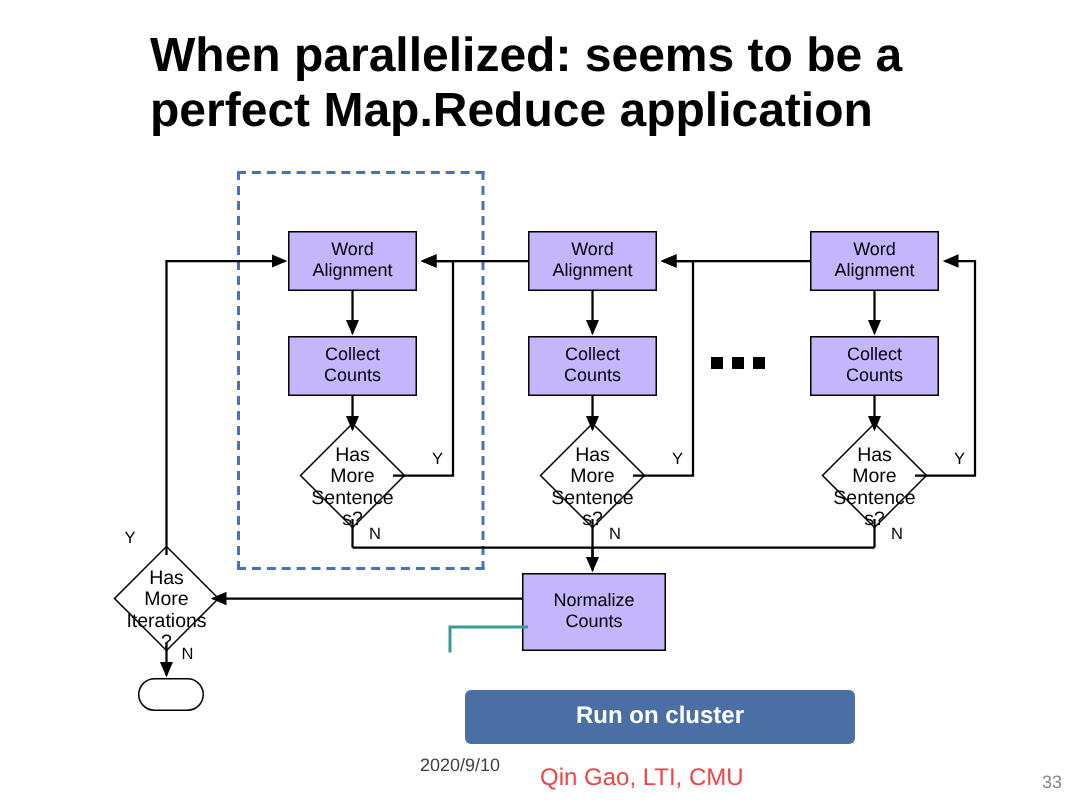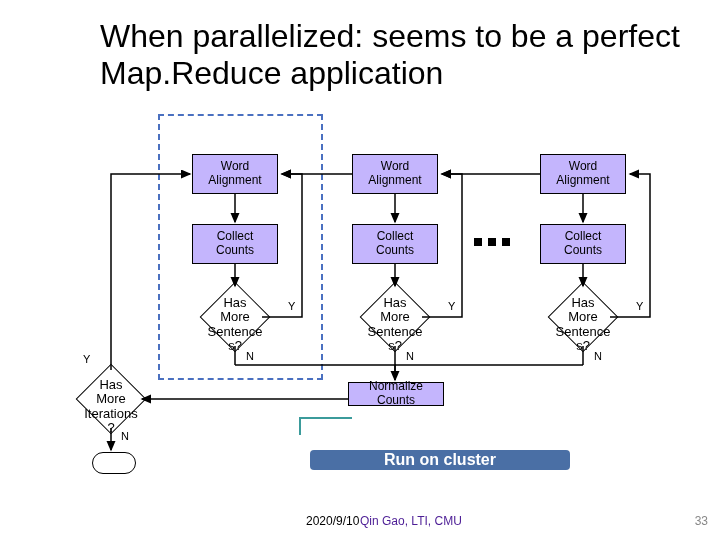--- a/index.html
+++ b/index.html
@@ -10,21 +10,21 @@
     font-family: Arial, sans-serif;
     position: relative;
     overflow: hidden;
   }
   .title {
     position: absolute;
     top: 18px;
     left: 100px;
     right: 30px;
     font-size: 32px;
-    font-weight: normal;
+    font-weight: bold;
     color: #000;
     line-height: 1.15;
   }
   .box {
     position: absolute;
     border: 1.5px solid #000;
     background: #c4b5fd;
     font-size: 12px;
     text-align: center;
     display: flex;
@@ -77,32 +77,31 @@
     color: #fff;
     font-size: 16px;
     font-weight: bold;
     border-radius: 4px;
     display: flex;
     align-items: center;
     justify-content: center;
   }
   .footer-date {
     position: absolute;
-    bottom: 12px;
+    bottom: 23px;
     left: 280px;
     font-size: 12px;
-    color: #000000;
-    margin-left: 26px;
+    color: #404040;
   }
   .footer-author {
     position: absolute;
     bottom: 12px;
     left: 360px;
-    font-size: 12px;
-    color: #4c1d95;
+    font-size: 16px;
+    color: #ef4444;
   }
   .page-num {
     position: absolute;
     bottom: 12px;
     right: 12px;
     font-size: 12px;
     color: #888;
   }
   .terminator {
     position: absolute;
@@ -167,24 +166,24 @@
 <div class="diamond" style="left:86px; top:374px; width:50px; height:50px;"></div>
 <div class="diamond-text" style="left:81px; top:378px; width:60px; white-space:pre-line;">Has
 More
 Iterations
 ?</div>
 <div class="label" style="left:83px; top:353px;">Y</div>
 <div class="label" style="left:121px; top:430px;">N</div>
 
 <div class="terminator" style="left:92px; top:452px; width:44px; height:22px;"></div>
 
-<div class="box" style="left:348px; top:382px; width:96px; height:24px; white-space:pre-line;">Normalize
-Counts</div>
-
-<div class="banner" style="left:310px; top:450px; width:260px; height:20px;">Run on cluster</div>
+<div class="box" style="left:348px; top:382px; width:96px; height:52px; white-space:pre-line;">Normalize
+Counts</div>
+
+<div class="banner" style="left:310px; top:460px; width:260px; height:36px;">Run on cluster</div>
 
 <svg class="arrows">
   <defs>
     <marker id="ah" markerWidth="8" markerHeight="8" refX="6" refY="3" orient="auto">
       <path d="M0,0 L7,3 L0,6 Z" fill="#000"></path>
     </marker>
   </defs>
 
   <line x1="235" y1="194" x2="235" y2="222" stroke="#000" stroke-width="1.5" marker-end="url(#ah)"></line>
 

